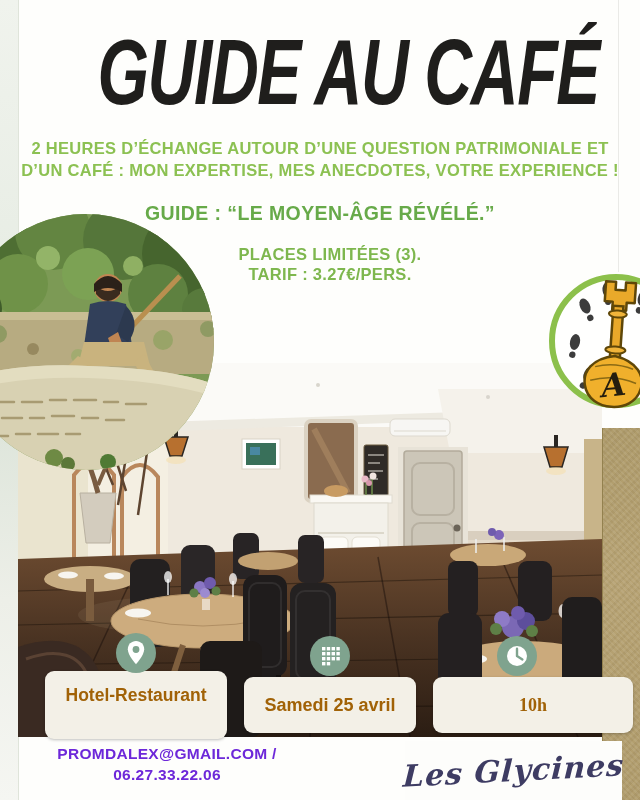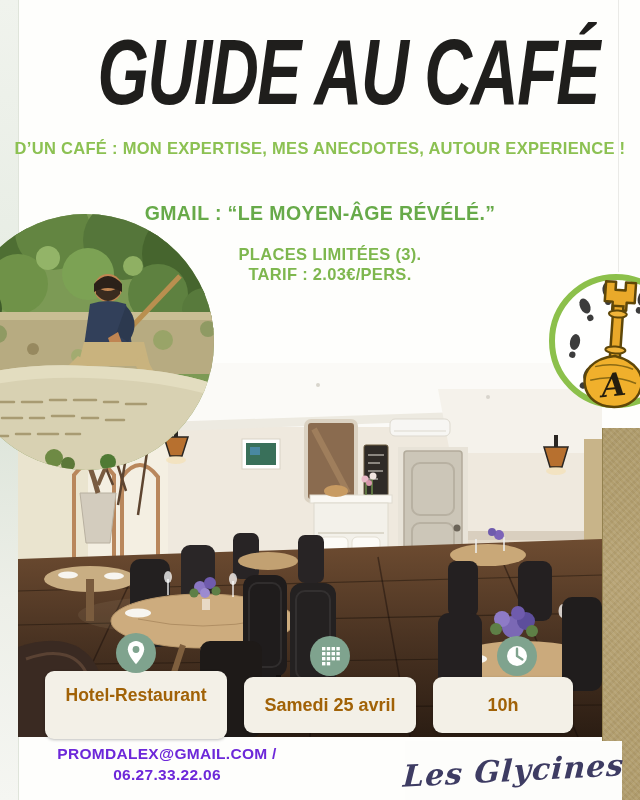--- a/index.html
+++ b/index.html
@@ -33,21 +33,21 @@
   
   .badge{position:absolute;left:545px;top:270px;width:142px;height:142px;z-index:6;}
   
   .photo{position:absolute;left:18px;top:363px;width:584px;height:374px;z-index:2;overflow:hidden;}
   .photo svg{display:block;}
   
   .card{position:absolute;background:#F3F0E7;border-radius:9px;z-index:7;
     box-shadow:0 1px 3px rgba(0,0,0,.25);color:#a16207;font-weight:700;text-align:center;}
   .card1{left:45px;top:671px;width:182px;height:68px;font-size:17.5px;line-height:24px;padding-top:12px;box-sizing:border-box;}
   .card2{left:244px;top:677px;width:172px;height:56px;font-size:18px;line-height:56px;}
-  .card3{left:433px;top:677px;width:140px;height:56px;font-size:18px;line-height:56px;}
+  .card3{left:433px;top:677px;width:200px;height:56px;font-size:18px;line-height:56px;font-family:Liberation Serif, serif;}
   .icon-circle{position:absolute;width:40px;height:40px;border-radius:50%;background:#7FA38E;z-index:8;
     display:flex;align-items:center;justify-content:center;}
   .icon1{left:116px;top:633px;}
   .icon2{left:310px;top:636px;}
   .icon3{left:497px;top:636px;}
   
   .contact{position:absolute;left:12px;top:743px;width:310px;text-align:center;z-index:7;
     font-weight:700;font-size:15.5px;line-height:21px;letter-spacing:.3px;color:#6d28d9;}
   .logo-box{position:absolute;left:405px;top:741px;width:217px;height:59px;background:#FDFDFB;z-index:7;
     display:flex;align-items:center;justify-content:center;}
@@ -61,28 +61,29 @@
 
   <div class="left-strip"></div>
   <div class="right-line"></div>
   <div class="khaki-strip"></div>
 
   <div class="title-wrap">
     <span class="title">GUIDE AU CAFÉ</span>
   </div>
 
   <div class="intro">
-    <div>D’UN CAFÉ : MON EXPERTISE, MES ANECDOTES, AUTOUR EXPERIENCE !</div>
-  </div>
-
-  <div class="theme">GMAIL : “LE MOYEN-ÂGE RÉVÉLÉ.”</div>
+    <div>2 HEURES D’ÉCHANGE AUTOUR D’UNE QUESTION PATRIMONIALE ET</div>
+    <div>D’UN CAFÉ : MON EXPERTISE, MES ANECDOTES, VOTRE EXPERIENCE !</div>
+  </div>
+
+  <div class="theme">GUIDE : “LE MOYEN-ÂGE RÉVÉLÉ.”</div>
 
   <div class="places-block">
     <div>PLACES LIMITÉES (3).</div>
-    <div>TARIF : 2.03€/PERS.</div>
+    <div>TARIF : 3.27€/PERS.</div>
   </div>
 
   <div class="person-circle">
     <svg width="256" height="256" viewBox="0 0 256 256">
       <rect width="256" height="256" fill="#7C9A55"></rect>
       <g>
         <circle cx="30" cy="30" r="42" fill="#4E6E33"></circle>
           <circle cx="95" cy="18" r="38" fill="#638541"></circle>
         <circle cx="165" cy="26" r="40" fill="#55763A"></circle>
           <circle cx="228" cy="40" r="44" fill="#46652E"></circle>

